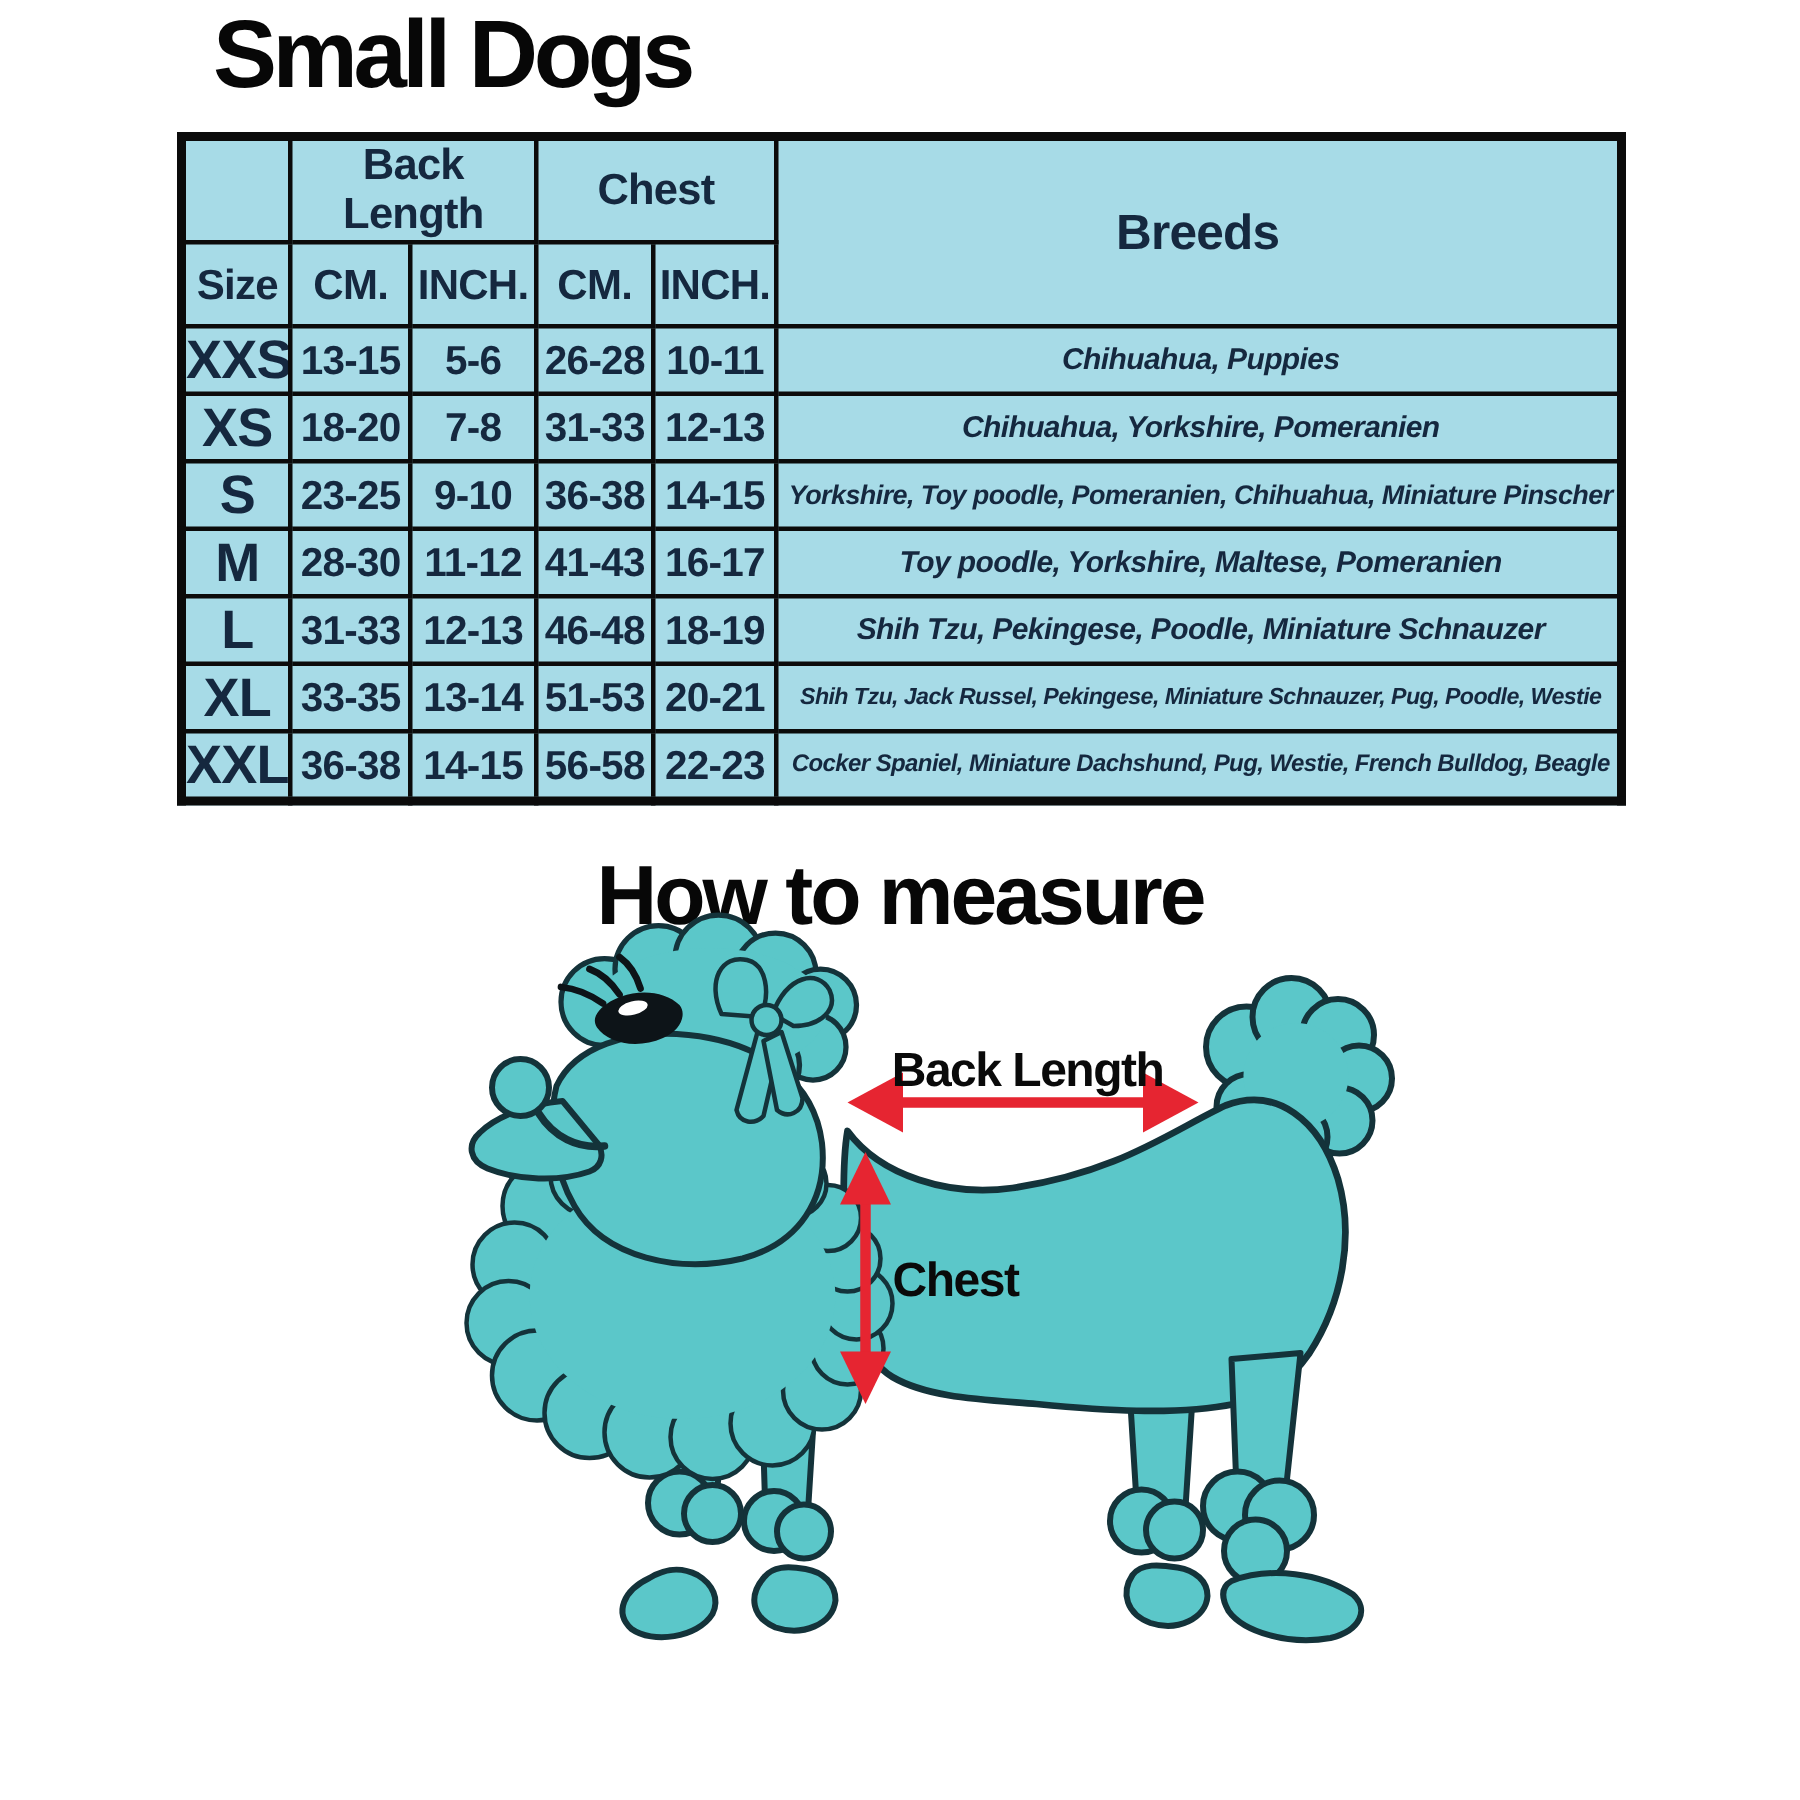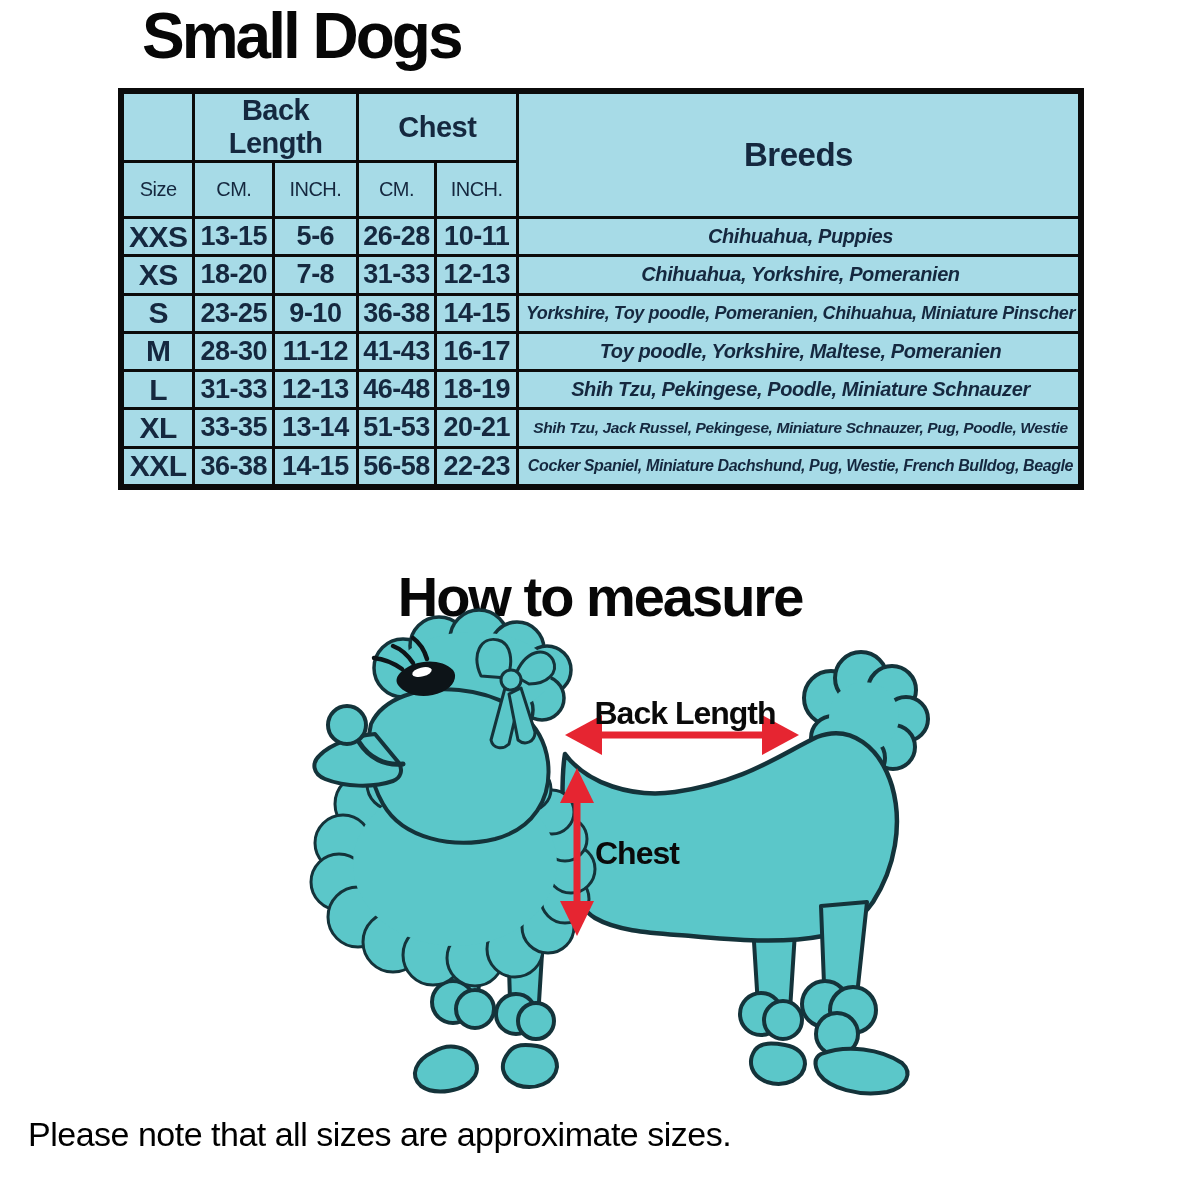--- a/index.html
+++ b/index.html
@@ -31,22 +31,22 @@
   table.size-table td,table.size-table th{
     border:3px solid var(--table-border);
     text-align:center;vertical-align:middle;
     color:var(--text-navy);
     letter-spacing:-0.5px;
     overflow:hidden;
   }
   table.size-table{border:6px solid var(--table-border);}
   .ghdr{font-size:29px;font-weight:700;height:50px;}
   .breeds-hdr{font-size:33px;font-weight:700;}
-  .shdr{font-size:20px;font-weight:400;color:var(--header-red);height:56px;}
-  .size-cell{font-size:30px;font-weight:700;}
+  .shdr{font-size:28px;font-weight:700;color:var(--header-red);height:56px;}
+  .size-cell{font-size:36px;font-weight:700;}
   .num-cell{font-size:27px;font-weight:700;}
   .breeds-cell{text-align:left;padding-left:6px;padding-right:2px;}
   .breeds-cell span{display:block;white-space:nowrap;font-size:20px;font-weight:700;letter-spacing:-0.4px;}
   td span.fit{display:block;white-space:nowrap;font-style:italic;}
 
   .measure-heading{
     position:absolute;left:0;top:566px;width:1200px;text-align:center;
     font-size:56px;font-weight:900;letter-spacing:-2px;color:var(--ink);
     line-height:62px;
   }
@@ -285,16 +285,15 @@
           <polygon points="274,162 257,197 291,197" fill="var(--arrow-red)"></polygon>
           <polygon points="274,330 257,295 291,295" fill="var(--arrow-red)"></polygon>
         </g>
         <text x="382" y="118" text-anchor="middle" font-family="Liberation Sans, sans-serif" font-size="32" font-weight="900" fill="#0a0a0a" letter-spacing="-1">Back Length</text>
         <text x="292" y="258" text-anchor="start" font-family="Liberation Sans, sans-serif" font-size="32" font-weight="900" fill="#0a0a0a" letter-spacing="-1">Chest</text>
       </g>
     </svg>
   </div>
 
   <div class="footer">
-    <div>Please note that all sizes are approximate sizes.</div>
   </div>
 
 </div>
 
 </body></html>

